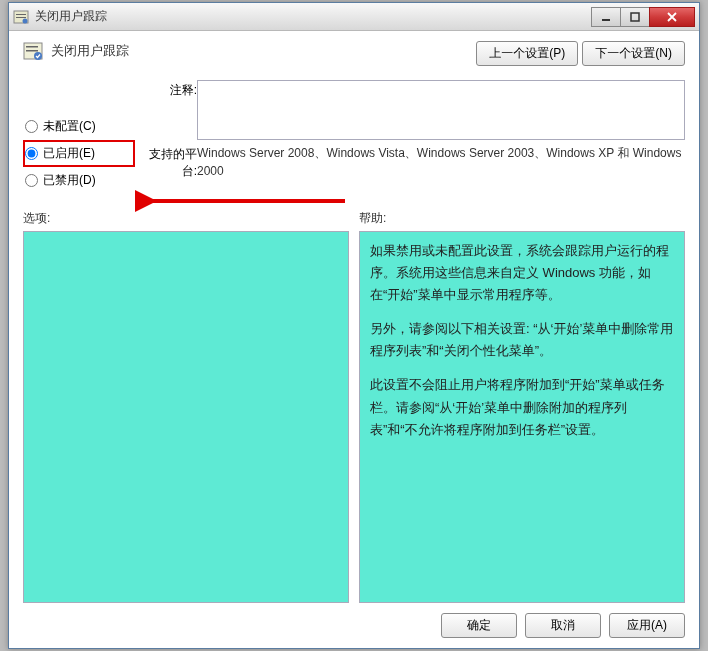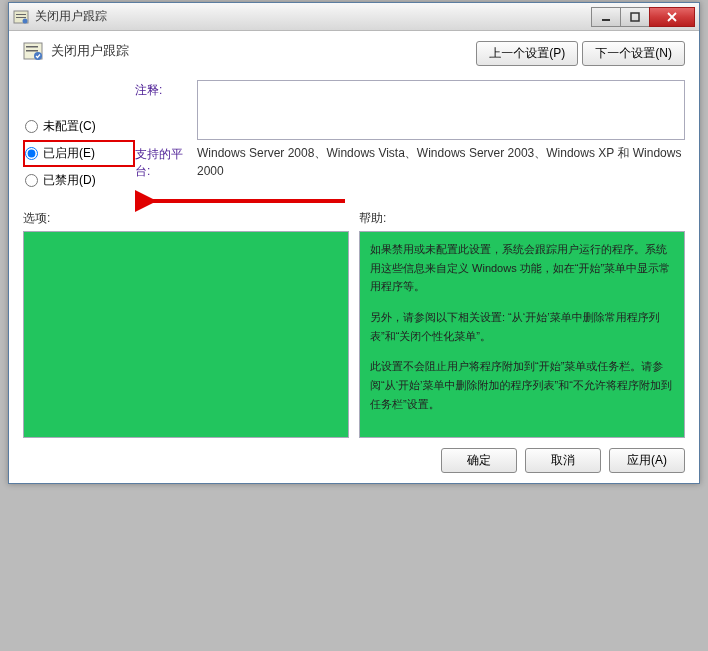--- a/index.html
+++ b/index.html
@@ -1,18 +1,18 @@
 <!DOCTYPE html>
 <html><head>
   <meta charset="utf-8">
   <style>
     * { box-sizing: border-box; margin: 0; padding: 0; }
     body { font-family: 'Microsoft YaHei', 'Segoe UI', Tahoma, sans-serif; font-size: 12px; background: #bbb; width: 708px; height: 651px; overflow: hidden; position: relative; }
     
-    .window { position: absolute; left: 8px; top: 2px; width: 692px; height: 482px; background: #fff; border: 1px solid #5a7ca0; box-shadow: 0 0 6px rgba(0,0,0,0.3); }
+    .window { position: absolute; left: 8px; top: 2px; width: 692px; height: 647px; background: #fff; border: 1px solid #5a7ca0; box-shadow: 0 0 6px rgba(0,0,0,0.3); }
     
     .titlebar { height: 28px; background: linear-gradient(to bottom, #f8f8f8 0%, #e8e8e8 50%, #d8d8d8 100%); border-bottom: 1px solid #b8b8b8; display: flex; align-items: center; padding: 0 4px; position: relative; }
     .titlebar-icon { width: 16px; height: 16px; margin-right: 6px; }
     .titlebar-text { font-size: 12px; color: #333; flex: 1; }
     .win-controls { display: flex; }
     .win-btn { width: 30px; height: 20px; border: 1px solid #888; margin-left: -1px; display: flex; align-items: center; justify-content: center; font-size: 10px; background: linear-gradient(to bottom, #f0f0f0, #d0d0d0); cursor: pointer; }
     .win-btn.min { border-radius: 0; }
     .win-btn.max { }
     .win-btn.close { width: 46px; background: linear-gradient(to bottom, #e56767 0%, #cf3b3b 50%, #b81e1e 100%); color: #fff; border-color: #a01818; border-top-right-radius: 0; }
     .win-btn svg { width: 10px; height: 10px; }
@@ -28,30 +28,30 @@
     .btn { padding: 3px 12px; border: 1px solid #8a8a8a; background: linear-gradient(to bottom, #fdfdfd, #e6e6e6); border-radius: 3px; font-size: 12px; cursor: pointer; min-width: 86px; }
     
     .config-row { display: flex; margin-top: 4px; }
     .radio-col { width: 112px; padding-top: 2px; margin-top: 31px; }
     .radio-item { display: flex; align-items: center; padding: 5px 2px; gap: 5px; cursor: pointer; position: relative; }
     .radio-item input[type=radio] { margin: 0; }
     .radio-item.highlighted { outline: 2px solid #e00000; outline-offset: -2px; }
     
     .info-col { flex: 1; display: flex; flex-direction: column; gap: 4px; }
     .info-row { display: flex; align-items: flex-start; }
-    .info-label { width: 62px; font-size: 12px; color: #4c1d95; padding-top: 2px; }
+    .info-label { width: 62px; font-size: 12px; color: #000000; padding-top: 2px; text-align: right; }
     .comment-box { flex: 1; height: 60px; border: 1px solid #aab; background: #fff; padding: 2px; font-family: inherit; font-size: 12px; resize: none; }
     .platform-text { flex: 1; font-size: 12px; color: #333; line-height: 1.5; }
     
     .arrow-annot { position: absolute; left: 112px; top: 106px; pointer-events: none; z-index: 10; }
     
     .panels-row { display: flex; gap: 10px; flex: 1; margin-top: 16px; min-height: 0; }
     .panel { flex: 1; display: flex; flex-direction: column; }
     .panel-label { font-size: 12px; color: #333; margin-bottom: 4px; }
-    .panel-box { flex: 1; border: 1px solid #aab; background: #22c55e; padding: 8px 10px; font-size: 11px; line-height: 1.7; color: #222; overflow: auto; }
+    .panel-box { flex: 1; border: 1px solid #aab; background: #5eead4; padding: 8px 10px; font-size: 13px; line-height: 1.7; color: #222; overflow: auto; }
     .panel-box p { margin-bottom: 12px; }
     
     .bottom-btns { display: flex; justify-content: flex-end; gap: 8px; padding-top: 10px; }
     .bottom-btns .btn { min-width: 76px; }
   </style>
 </head>
 <body>
 
 <div class="window">
   <div class="titlebar">

